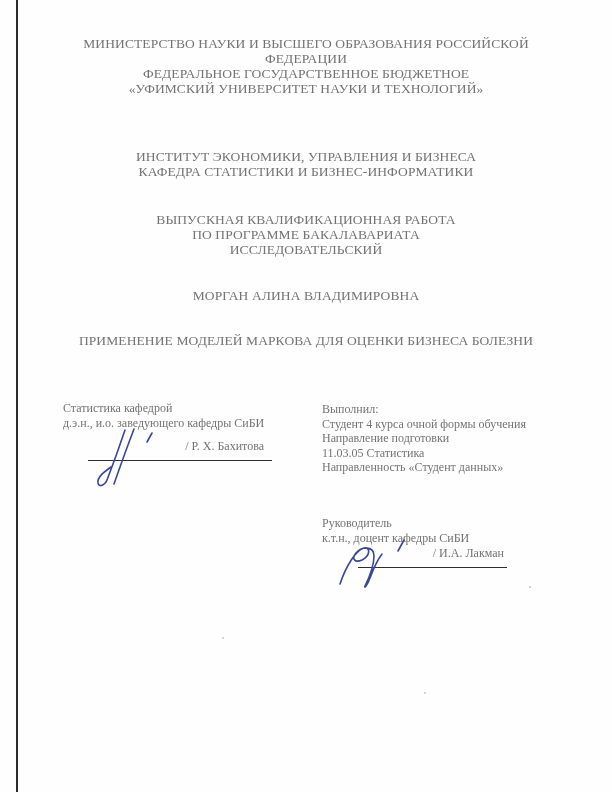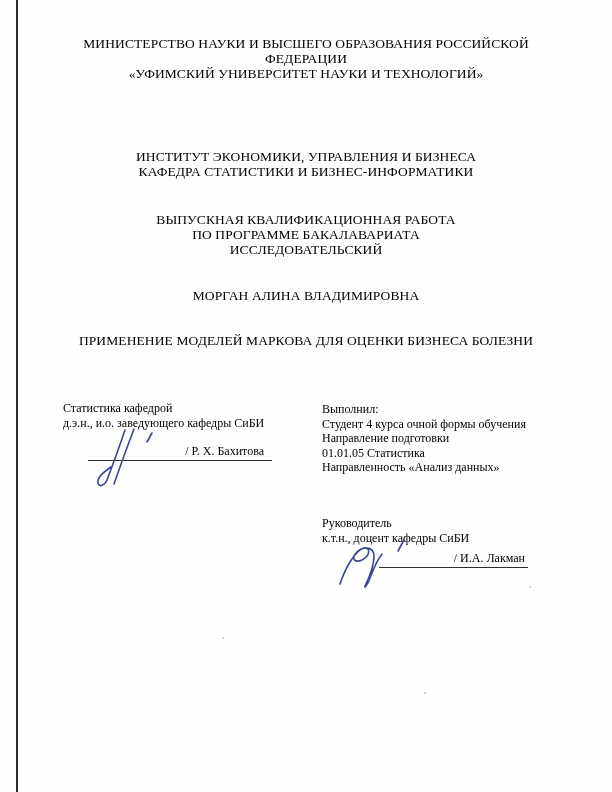--- a/index.html
+++ b/index.html
@@ -7,21 +7,21 @@
     padding: 0;
     background: #ffffff;
   }
   .page {
     position: relative;
     width: 612px;
     height: 792px;
     background: #fefefe;
     overflow: hidden;
     font-family: "Liberation Serif", "DejaVu Serif", serif;
-    color: #000000;
+    color: #737373;
   }
   .scan-edge {
     position: absolute;
     left: 16px;
     top: 0;
     width: 2px;
     height: 100%;
     background: #2b2b2b;
   }
   .center-block {
@@ -46,34 +46,34 @@
     line-height: 14.5px;
   }
   .col-left  { left: 63px;  top: 401px; width: 252px; }
   .col-right { left: 322px; top: 402px; width: 262px; }
   .col-supervisor { left: 322px; top: 516px; width: 262px; }
 
   .sig-line {
     position: absolute;
     border-bottom: 1.3px solid #2e2e2e;
     display: flex;
-    align-items: flex-end;
+    align-items: center;
     justify-content: flex-end;
     font-size: 12px;
     box-sizing: border-box;
   }
   .sig-line-head {
     left: 88px;
     top: 433px;
     width: 184px;
     height: 28px;
     padding: 0 8px 1px 0;
   }
   .sig-line-supervisor {
-    left: 379px;
+    left: 358px;
     top: 540px;
     width: 149px;
     height: 28px;
     padding: 0 3px 1px 0;
   }
   .sig-svg {
     position: absolute;
     overflow: visible;
   }
   .sig-svg path {
@@ -99,20 +99,21 @@
 </head>
 <body>
 
 <div class="page">
 
   <div class="scan-edge"></div>
 
   <div class="center-block ministry">
     <div>МИНИСТЕРСТВО НАУКИ И ВЫСШЕГО ОБРАЗОВАНИЯ РОССИЙСКОЙ</div>
     <div>ФЕДЕРАЦИИ</div>
+    <div>ФЕДЕРАЛЬНОЕ ГОСУДАРСТВЕННОЕ БЮДЖЕТНОЕ</div>
     <div>«УФИМСКИЙ УНИВЕРСИТЕТ НАУКИ И ТЕХНОЛОГИЙ»</div>
   </div>
 
   <div class="center-block institute">
     <div>ИНСТИТУТ ЭКОНОМИКИ, УПРАВЛЕНИЯ И БИЗНЕСА</div>
     <div>КАФЕДРА СТАТИСТИКИ И БИЗНЕС-ИНФОРМАТИКИ</div>
   </div>
 
   <div class="center-block worktype">
     <div>ВЫПУСКНАЯ КВАЛИФИКАЦИОННАЯ РАБОТА</div>
@@ -136,22 +137,22 @@
   <svg class="sig-svg sig-head-svg" width="70" height="64" viewBox="0 0 70 64">
     <path d="M33,4 C29,16 22,36 15,54 C13,59 7,62 6,57 C5,51 12,46 19,41" stroke="#3a4796"></path>
     <path d="M42,3 C37,16 29,38 22,58" stroke="#3a4796"></path>
     <path d="M55,16 L60,7" stroke="#3a4796"></path>
   </svg>
 
   <div class="col col-right">
     <div>Выполнил:</div>
     <div>Студент 4 курса очной формы обучения</div>
     <div>Направление подготовки</div>
-    <div>01.01.05 Статистика</div>
-    <div>Направленность «Анализ данных»</div>
+    <div>11.03.05 Статистика</div>
+    <div>Направленность «Студент данных»</div>
   </div>
 
   <div class="col col-supervisor">
     <div>Руководитель</div>
     <div>к.т.н., доцент кафедры СиБИ</div>
   </div>
 
   <div class="sig-line sig-line-supervisor">
     <span>/ И.А. Лакман</span>
   </div>

